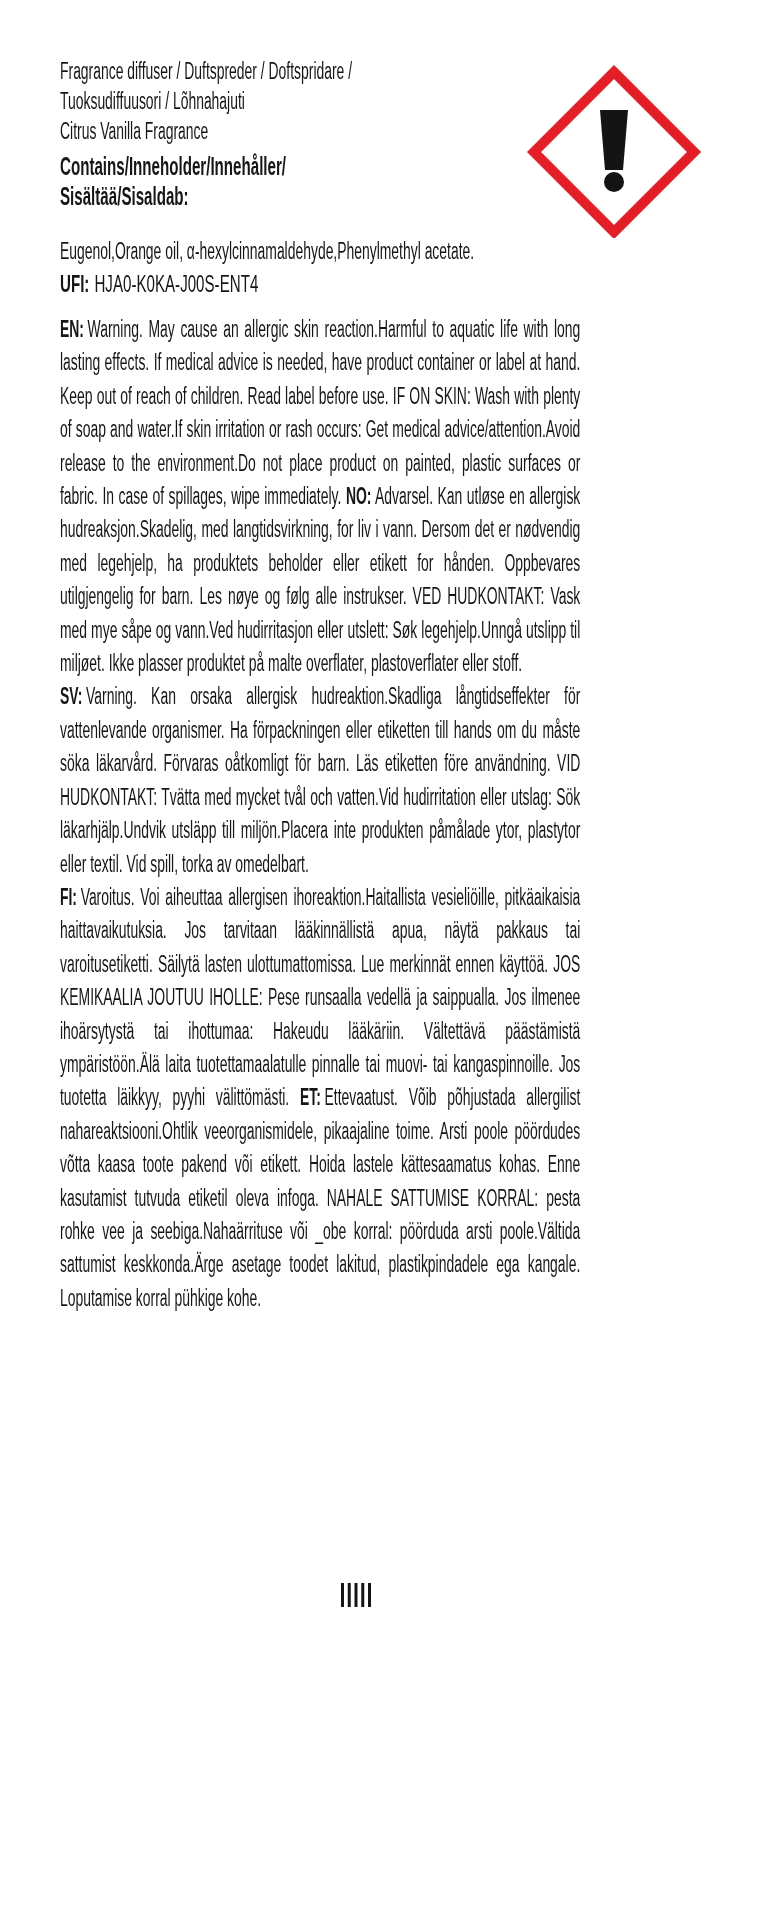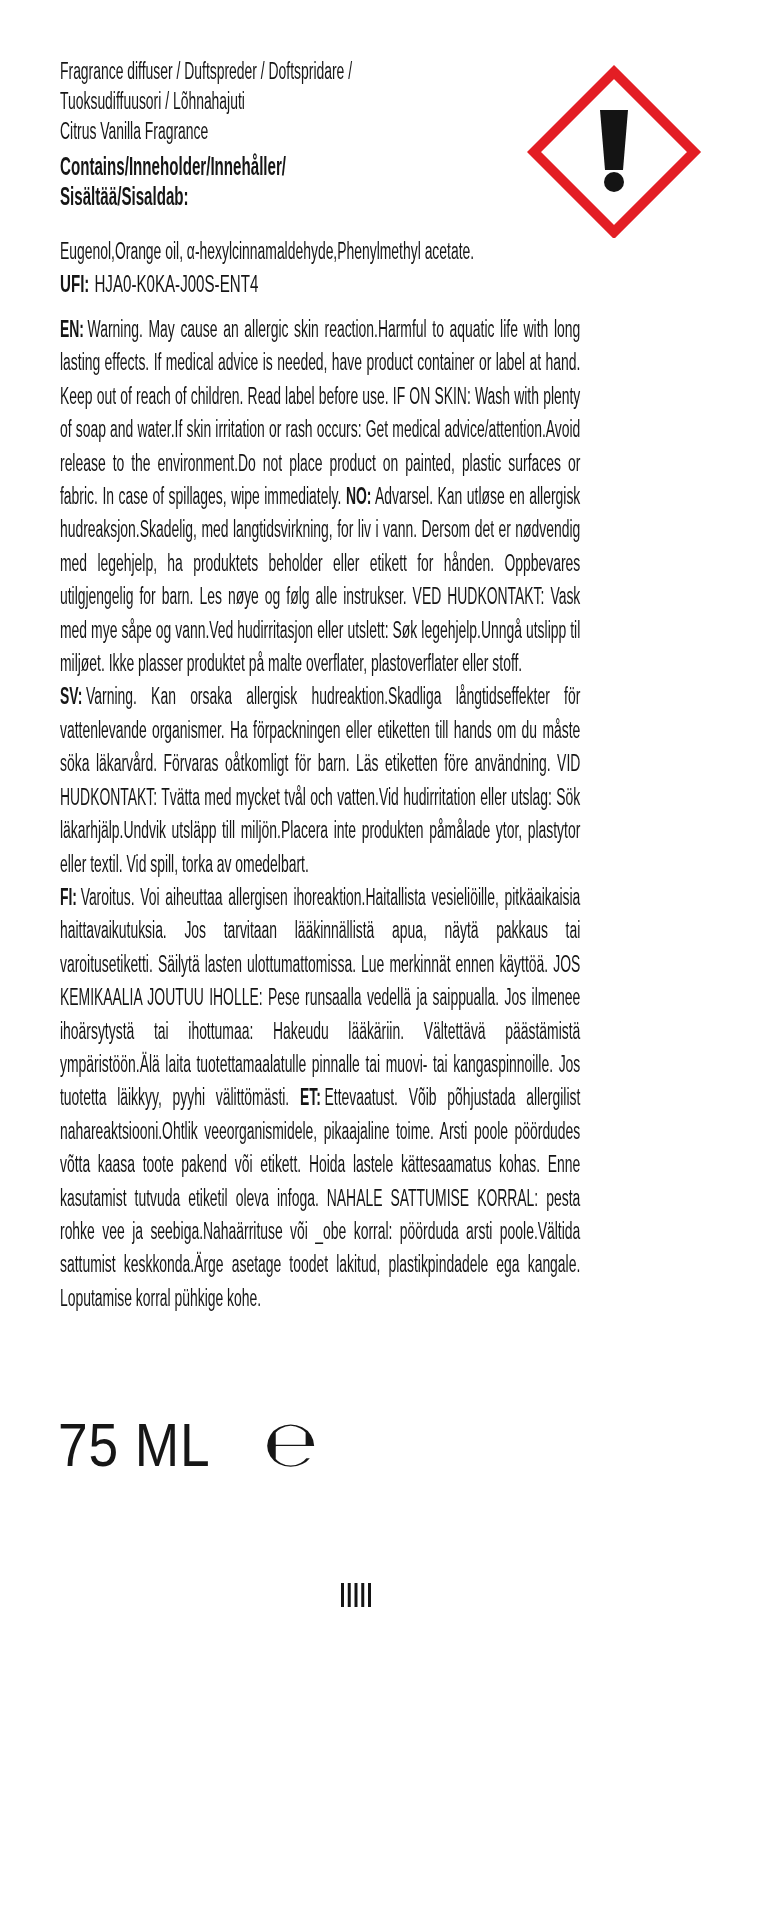--- a/index.html
+++ b/index.html
@@ -89,23 +89,20 @@
     </p>
     <p>
       <b class="lang">SV:</b><span>Varning.  Kan orsaka allergisk hudreaktion.Skadliga långtidseffekter för vattenlevande organismer. Ha förpackningen eller etiketten till hands om du måste söka läkarvård. Förvaras oåtkomligt för barn. Läs etiketten före användning. VID HUDKONTAKT: Tvätta med mycket tvål och vatten.Vid hudirritation eller utslag: Sök läkarhjälp.Undvik utsläpp till miljön.Placera inte produkten påmålade ytor, plastytor eller textil.  Vid spill, torka av omedelbart.</span>
     </p>
     <p>
       <b class="lang">FI:</b><span>Varoitus.  Voi aiheuttaa allergisen ihoreaktion.Haitallista vesieliöille, pitkäaikaisia haittavaikutuksia. Jos tarvitaan lääkinnällistä apua, näytä pakkaus tai varoitusetiketti. Säilytä lasten ulottumattomissa. Lue merkinnät ennen käyttöä. JOS KEMIKAALIA JOUTUU IHOLLE: Pese runsaalla vedellä ja saippualla. Jos ilmenee ihoärsytystä tai ihottumaa: Hakeudu lääkäriin. Vältettävä päästämistä ympäristöön.Älä laita tuotettamaalatulle pinnalle tai muovi- tai kangaspinnoille.  Jos tuotetta läikkyy, pyyhi välittömästi. </span>
       <b class="lang">ET:</b><span>Ettevaatust. Võib põhjustada allergilist nahareaktsiooni.Ohtlik veeorganismidele, pikaajaline toime. Arsti poole pöördudes võtta kaasa toote pakend või etikett. Hoida lastele kättesaamatus kohas. Enne kasutamist tutvuda etiketil oleva infoga. NAHALE SATTUMISE KORRAL: pesta rohke vee ja seebiga.Nahaärrituse või _obe korral: pöörduda arsti poole.Vältida sattumist keskkonda.Ärge asetage toodet lakitud, plastikpindadele ega kangale. Loputamise korral pühkige kohe.</span>
     </p>
   </div>
 
-  <div class="volume">
-    <span class="vol-amount">75 ML</span><span class="est">℮</span>
-  </div>
 
   <div class="pictos">
     <svg width="480" height="235" viewBox="0 0 480 235" fill="none" stroke="#141414">
 
       <g transform="translate(72,0)">
         <rect x="-18" y="121" width="36" height="11" rx="2" stroke-width="4"></rect>
         <rect x="-10" y="132" width="20" height="12" rx="1" stroke-width="4"></rect>
         <line x1="0" y1="168" x2="0" y2="152" stroke-width="3.5"></line>
         <polygon points="0,144 -7,155 7,155" fill="#141414" stroke="none"></polygon>
         <path d="M -33 193 L -33 183 L -12 183 L -12 170 L 12 170 L 12 183 L 33 183 L 33 193 Z" stroke-width="4" stroke-linejoin="round"></path>

